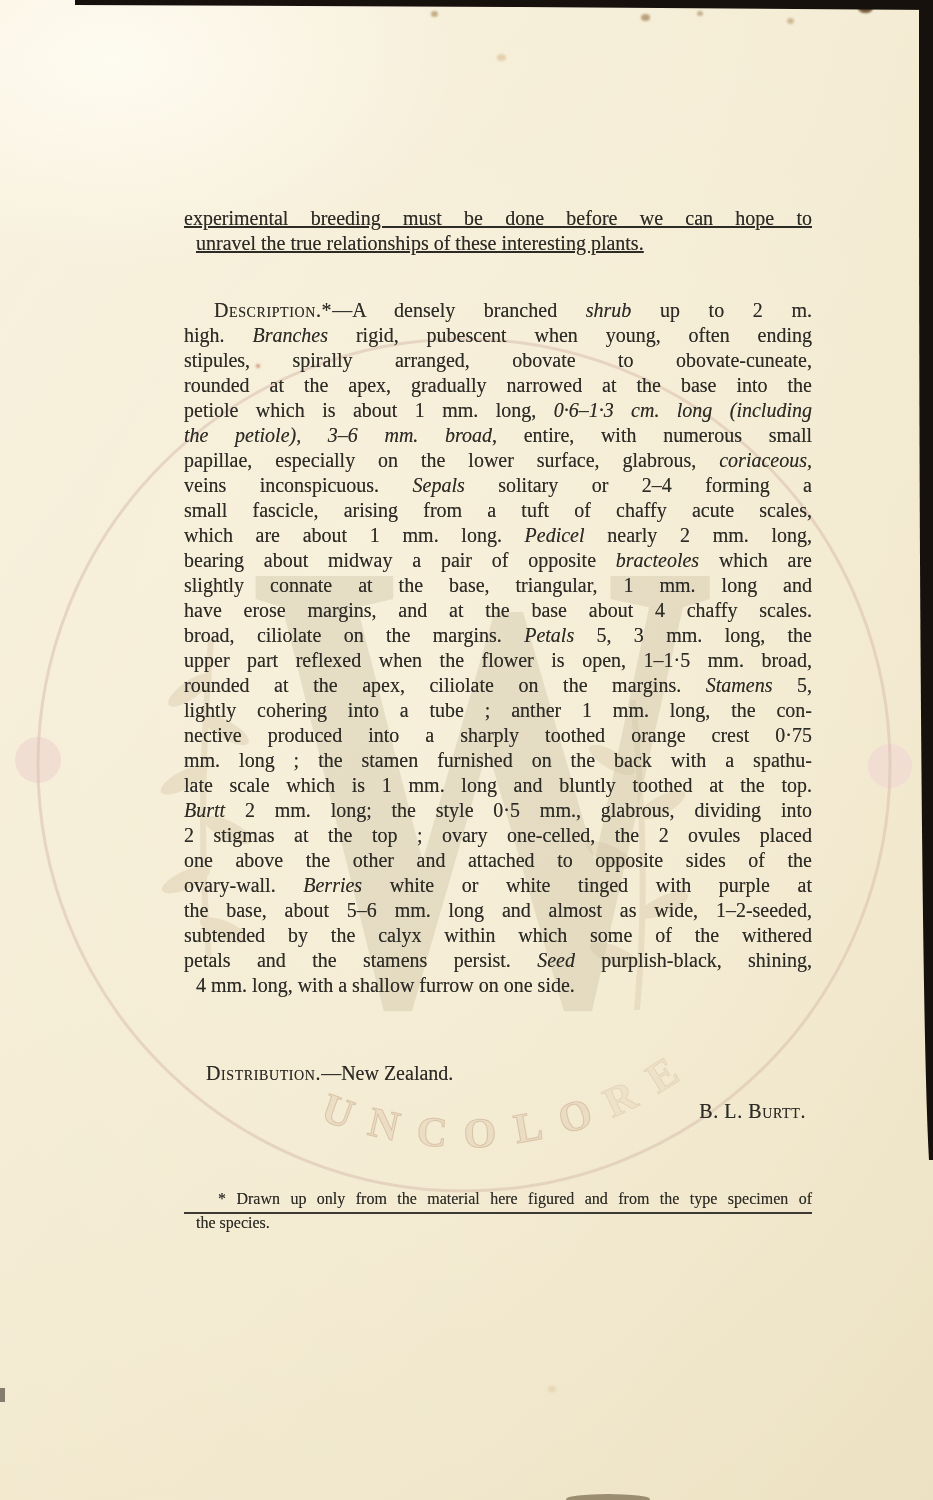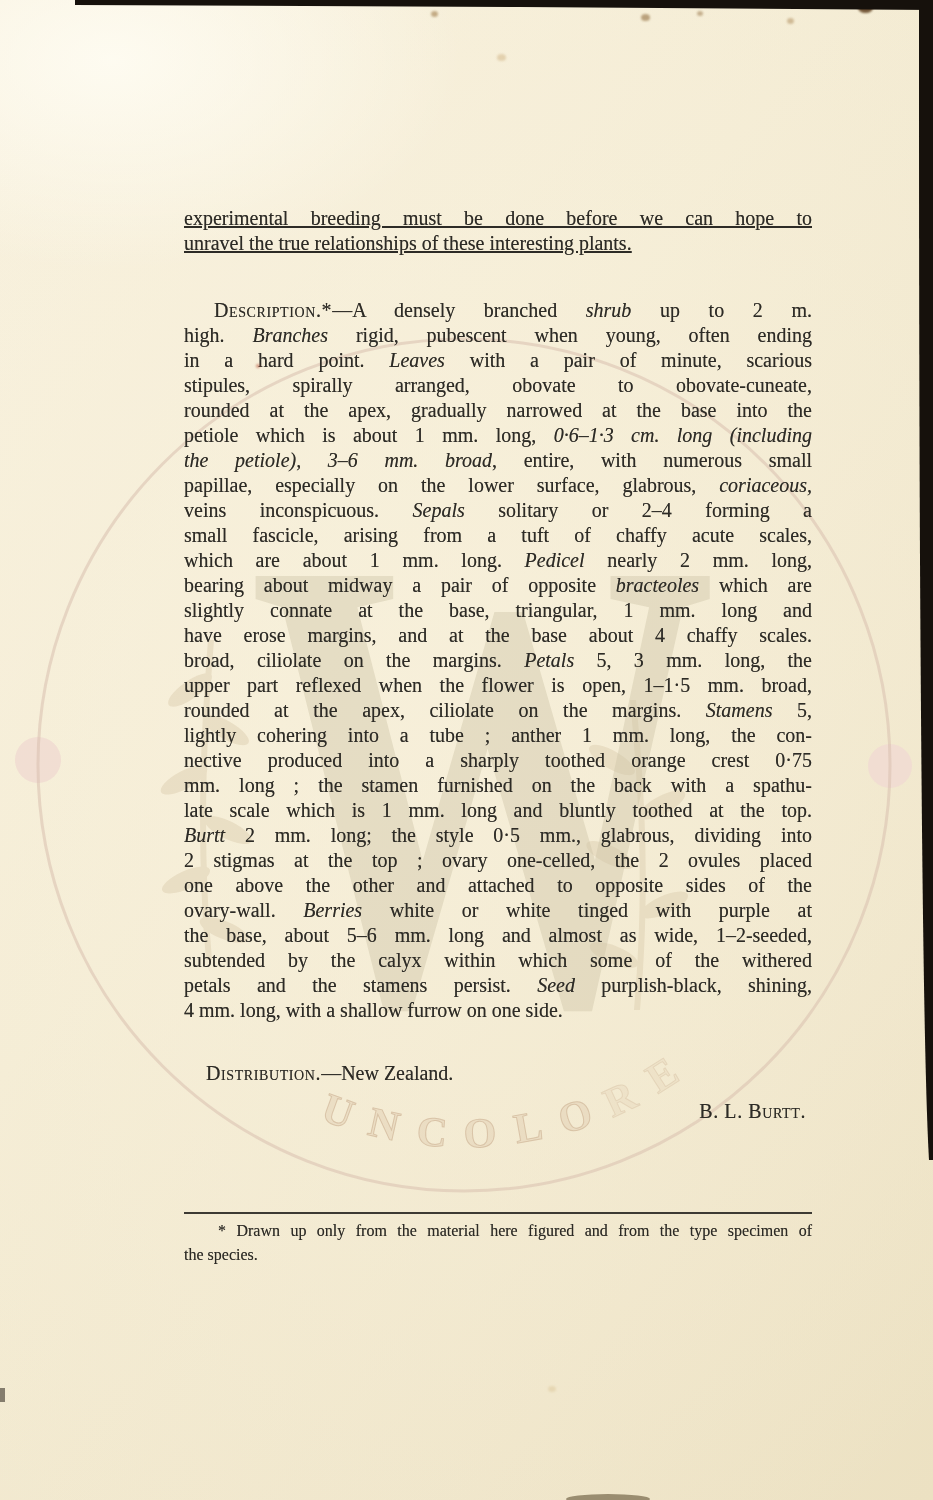--- a/index.html
+++ b/index.html
@@ -27,28 +27,28 @@
     line-height:1;
   }
   
   .textcol{position:absolute;left:184px;width:628px;top:0;z-index:3;color:#2d2b26;}
   .block{position:absolute;left:0;width:628px;}
   .line{
     height:25px;line-height:25px;font-size:20px;
     text-align:justify;text-align-last:justify;white-space:normal;
     text-shadow:0 0 .4px rgba(45,43,38,.55);
   }
-  .line.last{text-align-last:left;}
+  .line.last{text-align-last:left;margin-left:12px;}
   #p-intro{top:206px;text-decoration:underline;}
   #p-desc{top:298px;}
   #p-desc .line:first-child{text-indent:30px;}
   #p-dist{top:1061px;padding-left:22px;font-size:20px;line-height:25px;text-shadow:0 0 .4px rgba(45,43,38,.55);}
   #p-sig{top:1099px;text-align:right;padding-right:6px;box-sizing:border-box;font-size:20px;line-height:25px;text-shadow:0 0 .4px rgba(45,43,38,.55);}
   .rule{position:absolute;top:1212px;left:0;width:628px;height:2px;background:#3d3a33;}
-  #p-foot{top:1219px;font-family:Liberation Serif, serif;}
+  #p-foot{top:1187px;font-family:Liberation Serif, serif;}
   #p-foot .line{font-size:16px;height:24px;line-height:24px;}
   #p-foot .line:first-child{text-indent:34px;}
   .it{font-style:italic;}
   .sc{font-variant:small-caps;letter-spacing:.6px;}
   
   .spot{position:absolute;border-radius:50%;filter:blur(1px);z-index:4;}
 </style>
 </head>
 <body>
 
@@ -89,21 +89,20 @@
   </div>
 
   <div class="textcol">
     <div class="block" id="p-intro">
         <div class="line"><span>experimental breeding must be done before we can hope to</span></div>
         <div class="line last"><span>unravel the true relationships of these interesting plants.</span></div>
       </div>
     <div class="block" id="p-desc">
         <div class="line"><span class="sc">Description.*</span><span>—A densely branched </span><span class="it">shrub</span><span> up to 2 m.</span></div>
         <div class="line"><span>high. </span><span class="it">Branches</span><span> rigid, pubescent when young, often ending</span></div>
-        <div class="line"><span>in a hard point. </span><span class="it">Leaves</span><span> with a pair of minute, scarious</span></div>
         <div class="line"><span>stipules, spirally arranged, obovate to obovate-cuneate,</span></div>
         <div class="line"><span>rounded at the apex, gradually narrowed at the base into the</span></div>
         <div class="line"><span>petiole which is about 1 mm. long, </span><span class="it">0·6–1·3 cm. long (including</span></div>
         <div class="line"><span class="it">the petiole), 3–6 mm. broad</span><span>, entire, with numerous small</span></div>
         <div class="line"><span>papillae, especially on the lower surface, glabrous, </span><span class="it">coriaceous,</span></div>
         <div class="line"><span>veins inconspicuous. </span><span class="it">Sepals</span><span> solitary or 2–4 forming a</span></div>
         <div class="line"><span>small fascicle, arising from a tuft of chaffy acute scales,</span></div>
         <div class="line"><span>which are about 1 mm. long. </span><span class="it">Pedicel</span><span> nearly 2 mm. long,</span></div>
         <div class="line"><span>bearing about midway a pair of opposite </span><span class="it">bracteoles</span><span> which are</span></div>
         <div class="line"><span>slightly connate at the base, triangular, 1 mm. long and</span></div>

